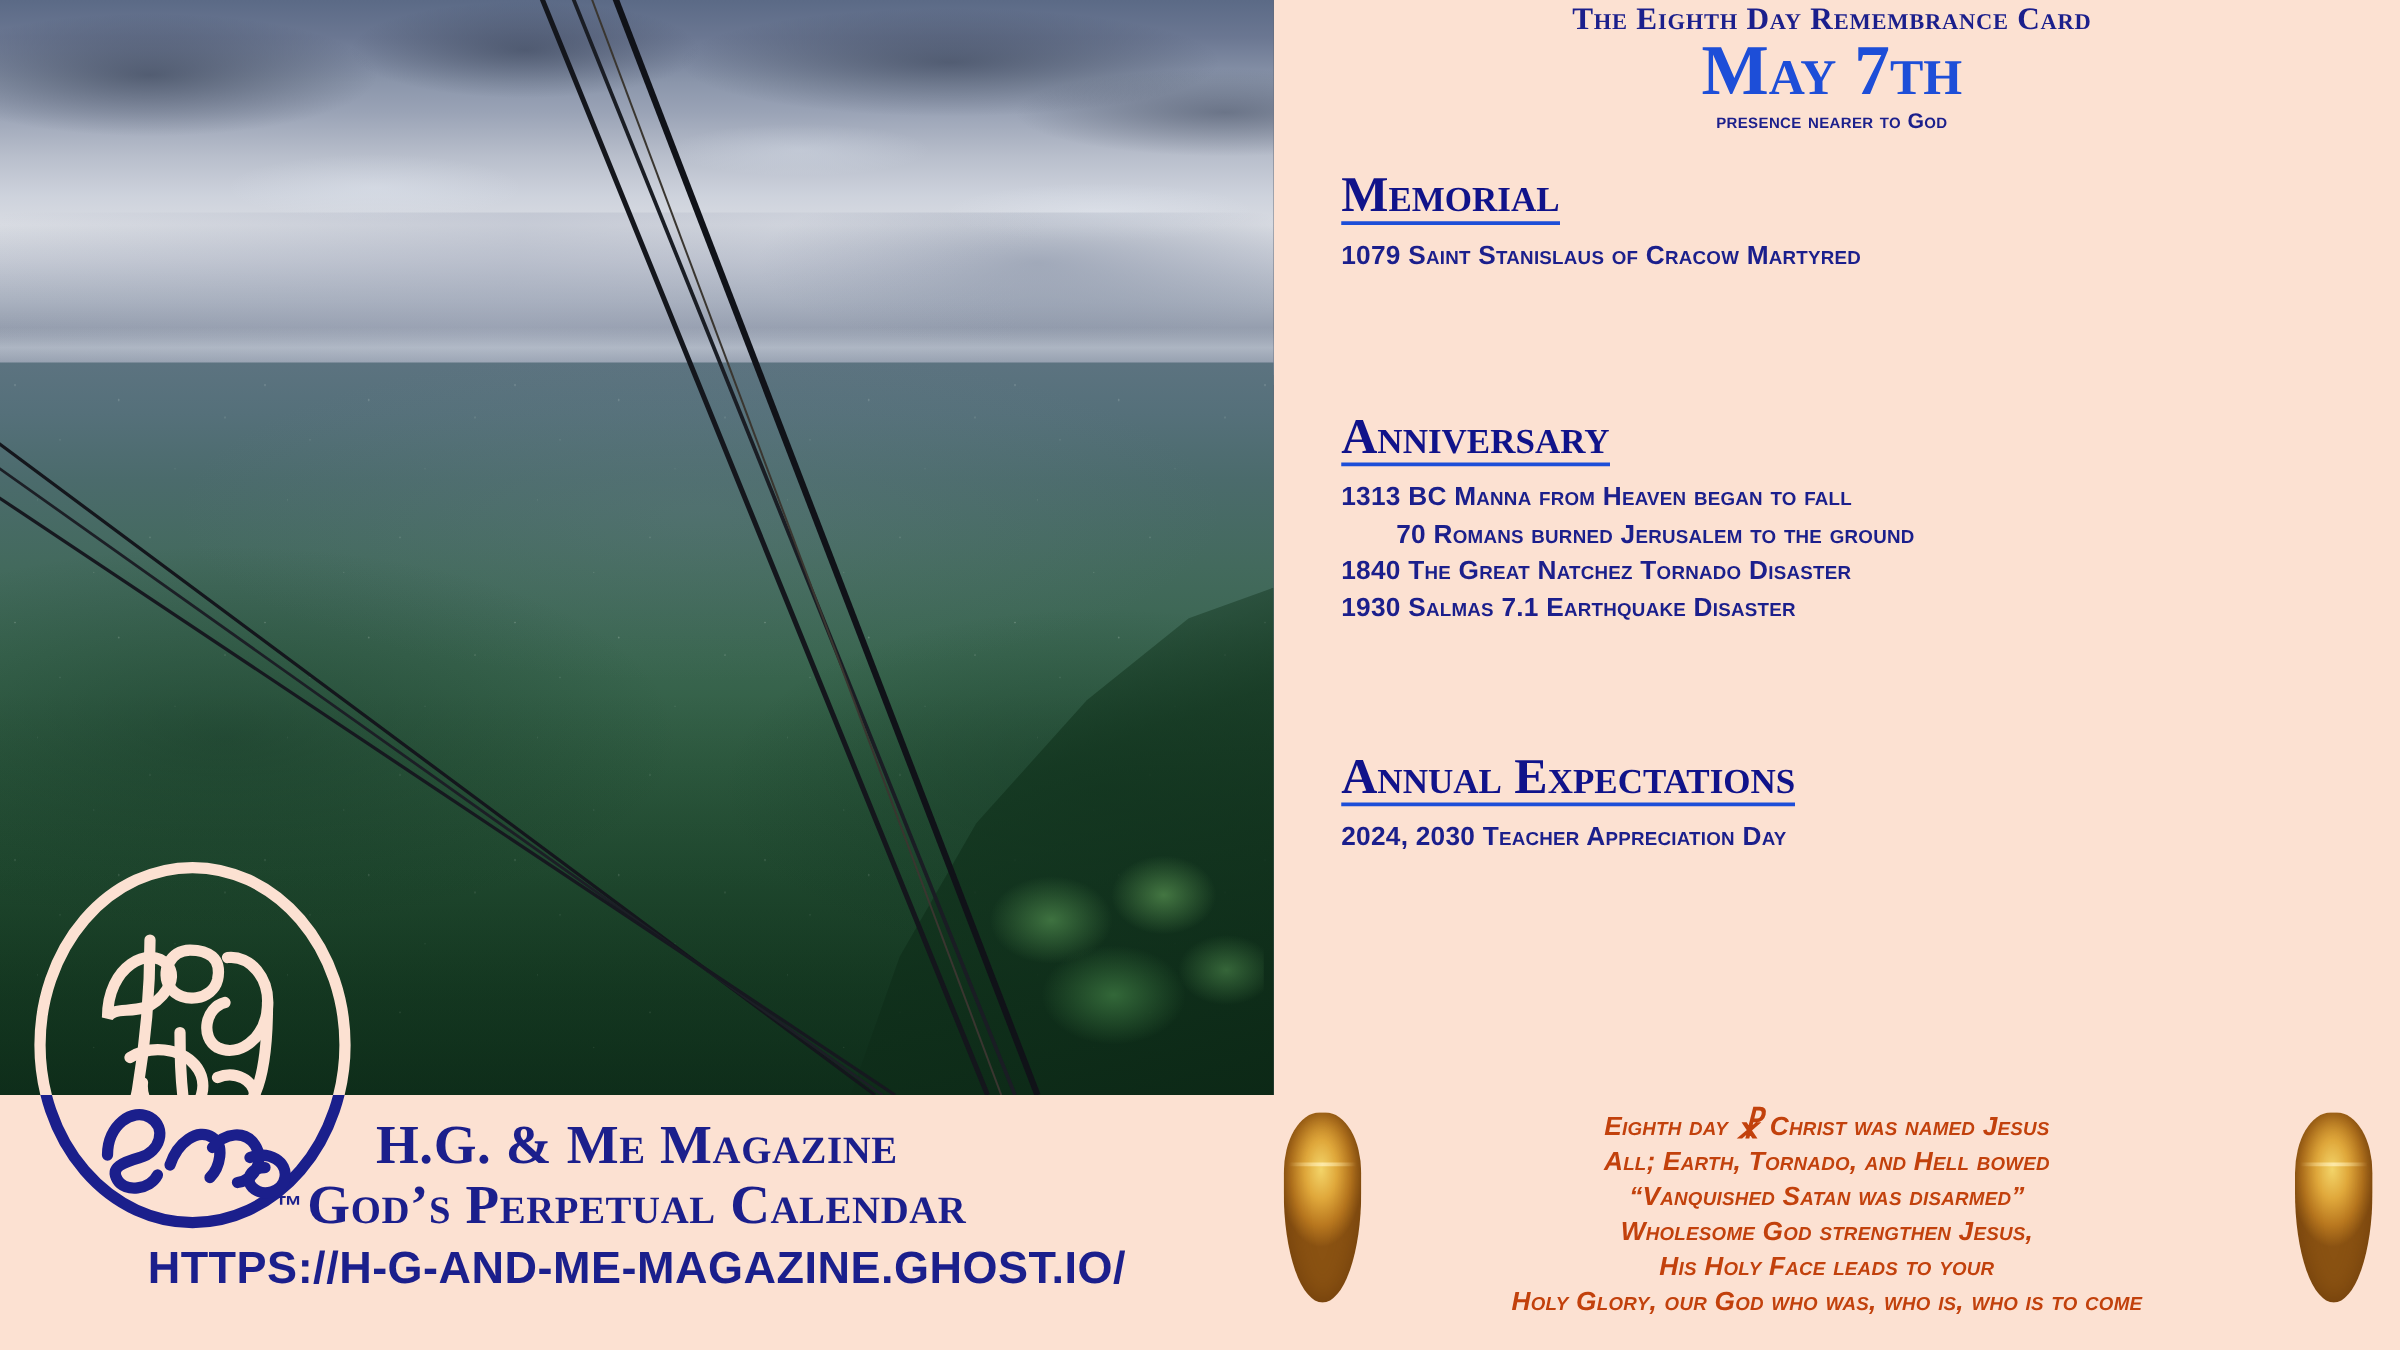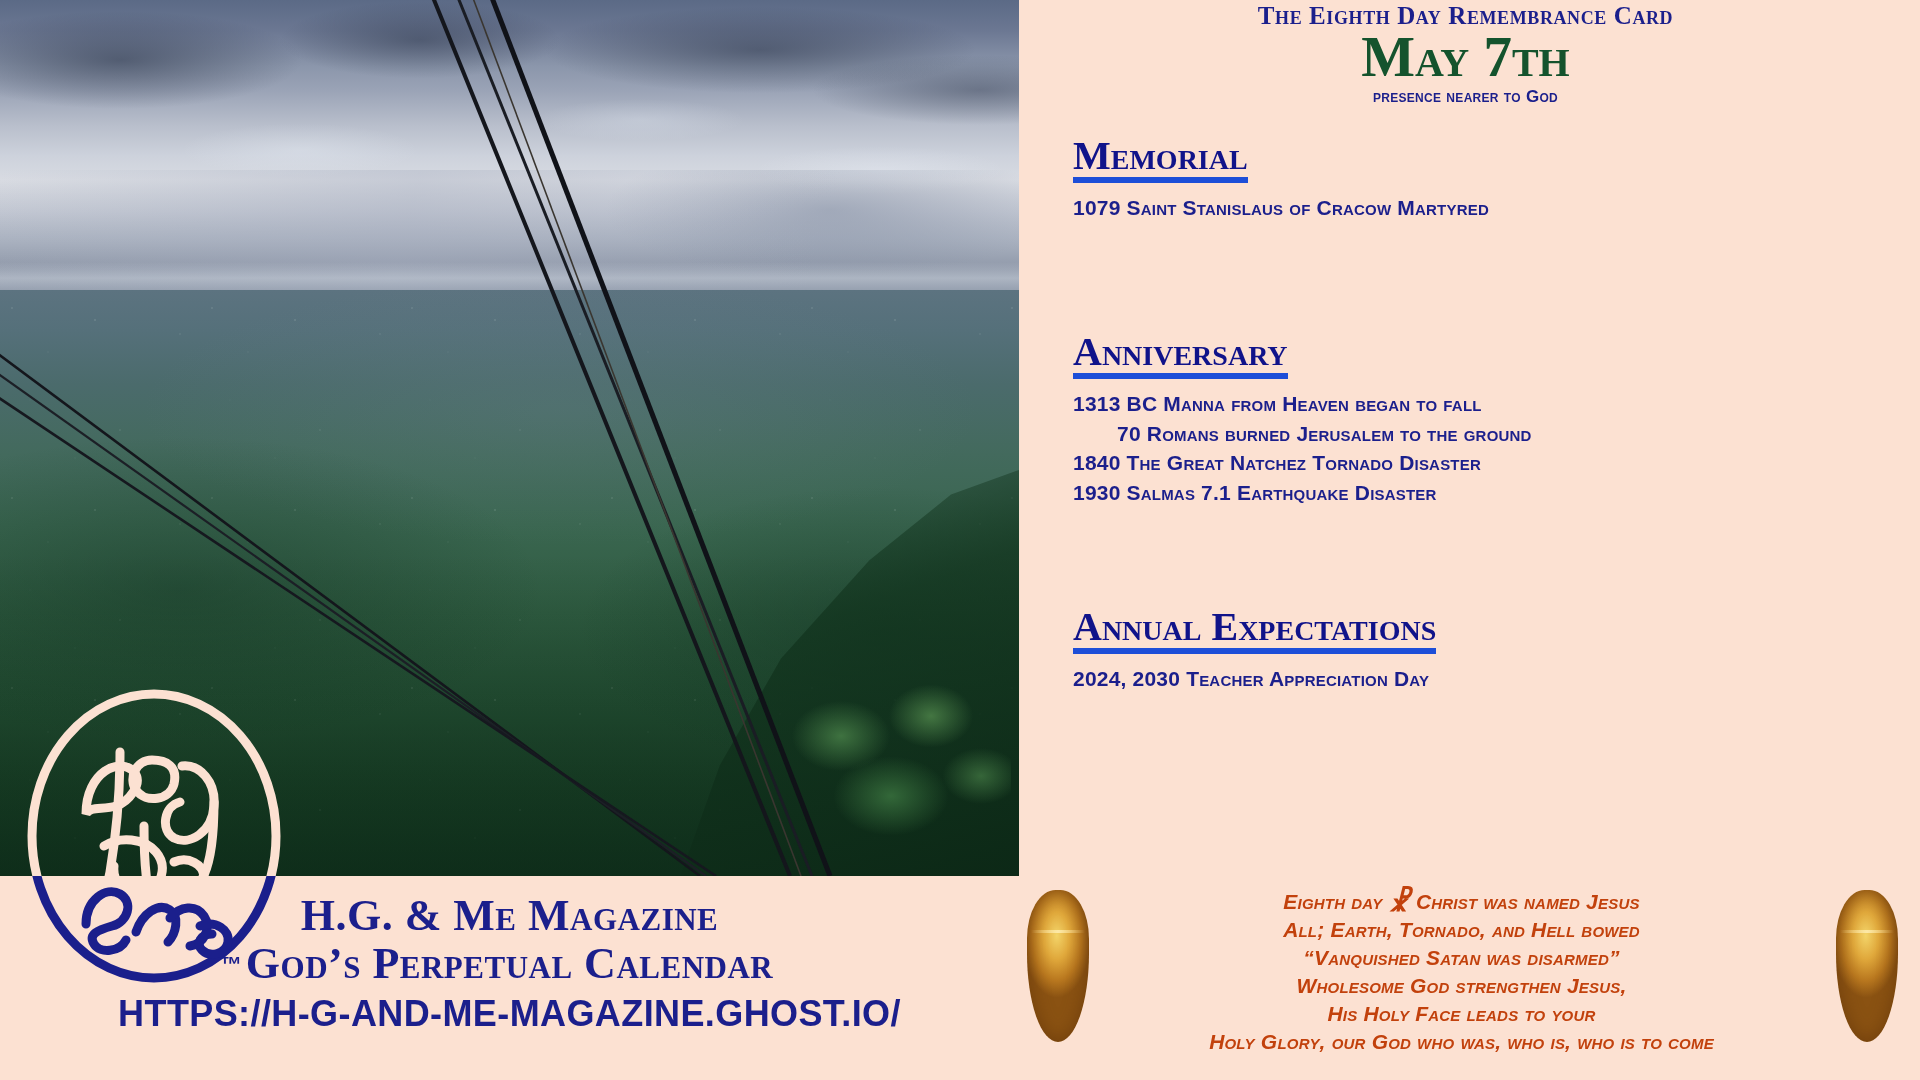--- a/index.html
+++ b/index.html
@@ -144,36 +144,36 @@
     font-size: 25px; font-weight: bold; letter-spacing: .6px;
     font-family: "Liberation Serif", serif;
     font-variant: small-caps;
     color: #1b1f8c;
   }
   #hdr-date {
     font-family: "Liberation Serif", serif;
     font-variant: small-caps;
     font-size: 57px; font-weight: bold; line-height: 1.0;
     margin-top: -2px;
-    color: #14532d;
+    color: #1d4ed8;
   }
   #hdr-sub {
     font-size: 17px; font-weight: bold; letter-spacing: .3px;
     font-variant: small-caps;
     margin-top: 2px;
     color: #1b1f8c;
   }
 
   .section { margin-left: 22px; }
   .sec-head {
     display: inline-block;
     font-family: "Liberation Serif", serif;
     font-variant: small-caps;
     font-size: 40px; font-weight: bold;
-    border-bottom: 6px solid #1d4ed8;
+    border-bottom: 3px solid #1d4ed8;
     line-height: 1.05;
     color: #10138a;
   }
   .sec-line {
     font-size: 21px; font-weight: bold; letter-spacing: .2px;
     font-variant: small-caps;
     line-height: 1.42;
     color: #1b1f8c;
     white-space: nowrap;
   }

